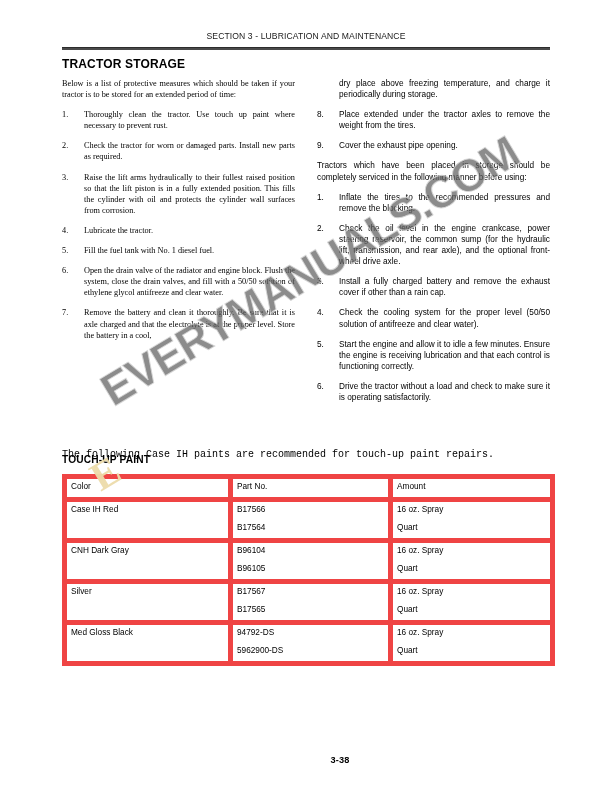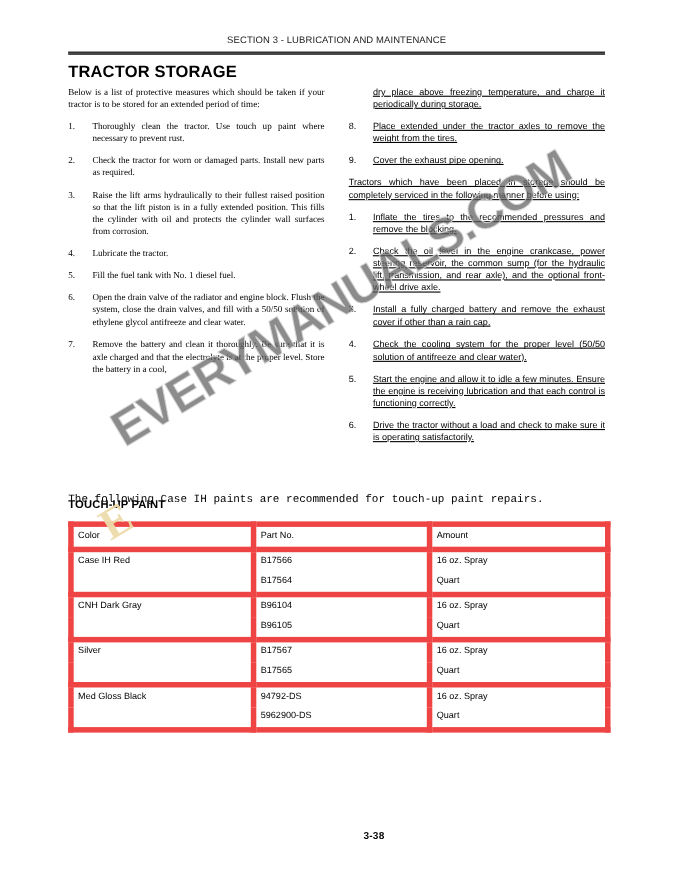--- a/index.html
+++ b/index.html
@@ -44,37 +44,37 @@
     height: 2px;
     background: #4a4a4a;
     border-top: 1px solid #2c2c2c;
   }
 
   
   #section-title {
     position: absolute;
     left: 62px;
     top: 57px;
-    font-size: 15px;
+    font-size: 12px;
     font-weight: bold;
     letter-spacing: .15px;
     text-align: right;
   }
 
   
   .col {
     position: absolute;
     top: 78px;
     width: 233px;
     font-size: 8.25px;
     line-height: 11.1px;
     text-align: justify;
   }
   #col-left  { left: 62px; font-family: Liberation Serif, serif; }
-  #col-right { left: 317px; text-decoration: underline; }
+  #col-right { left: 317px; }
 
   .para {
     margin: 0 0 9px 0;
     text-align: justify;
   }
 
   .numitem {
     position: relative;
     padding-left: 22px;
     margin: 0 0 9px 0;

